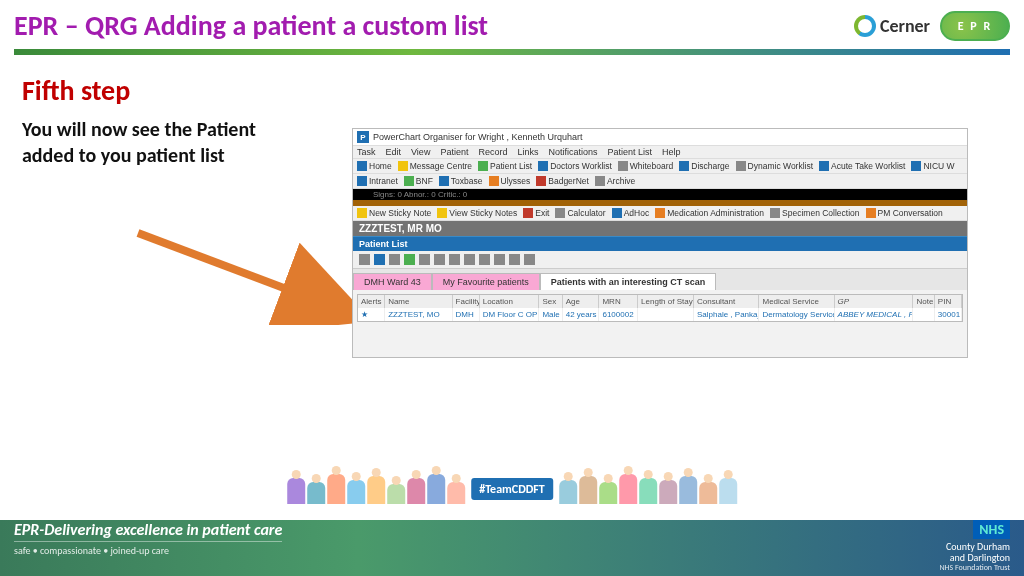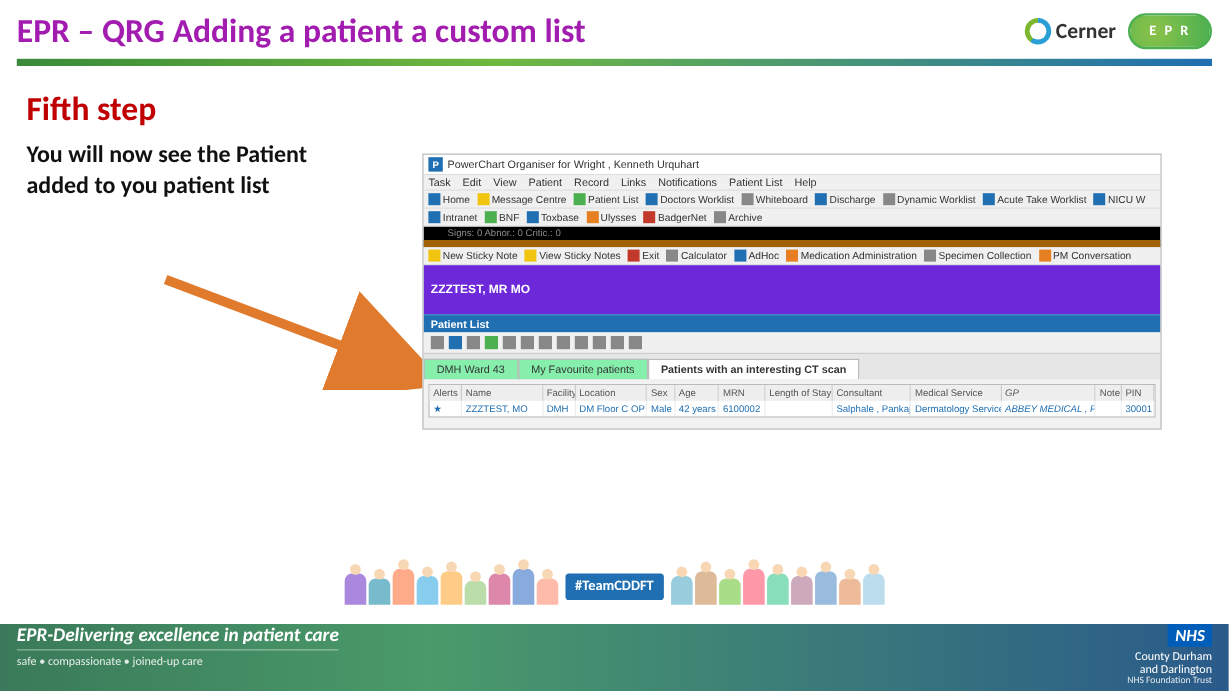--- a/index.html
+++ b/index.html
@@ -25,47 +25,47 @@
 
   .screenshot { position: absolute; left: 352px; top: 128px; width: 616px; height: 230px; border: 1px solid #bbb; background: #f2f2f2; font-family: "Segoe UI", Tahoma, sans-serif; font-size: 9px; color: #333; overflow: hidden; }
   .sc-titlebar { background: #fff; padding: 2px 4px; display:flex; align-items:center; gap:4px; border-bottom:1px solid #ddd; }
   .sc-titlebar .p-icon { width:12px; height:12px; background:#1f6fb2; color:#fff; display:flex; align-items:center; justify-content:center; font-size:8px; font-weight:700; }
   .sc-menubar { background:#f0f0f0; padding:1px 4px; display:flex; gap:10px; border-bottom:1px solid #ddd; font-size:9px; }
   .sc-toolbar { background:#f0f0f0; padding:2px 4px; display:flex; flex-wrap:wrap; gap:6px; border-bottom:1px solid #ddd; font-size:8.5px; align-items:center; }
   .sc-toolbar .tb-item { display:flex; align-items:center; gap:2px; color:#333; white-space:nowrap; }
   .tb-ico { width:10px; height:10px; display:inline-block; background:#1f6fb2; }
   .tb-ico.green{background:#4caf50;} .tb-ico.orange{background:#e67e22;} .tb-ico.red{background:#c0392b;} .tb-ico.yellow{background:#f1c40f;} .tb-ico.gray{background:#888;}
   .sc-status { background:#000000; padding:1px 20px; font-size:8px; color:#888; border-bottom:6px solid #a16207; }
-  .sc-patient-banner { background:#6d28d9; color:#fff; padding:15px 6px; font-size:10px; }
+  .sc-patient-banner { background:#737373; color:#fff; padding:2px 6px; font-size:10px; }
   .sc-patient-banner .pname { font-weight:700; }
   .sc-subbanner { background:#1f6fb2; color:#fff; padding:2px 6px; font-size:9px; border-top:1px solid #3a8ac6; font-weight:700; }
   .sc-icon-strip { background:#f0f0f0; padding:3px 6px; display:flex; gap:4px; border-bottom:1px solid #ccc; }
   .sc-icon-strip span { width:11px; height:11px; background:#888; display:inline-block; }
   .sc-icon-strip span:nth-child(2){background:#1f6fb2;} .sc-icon-strip span:nth-child(4){background:#4caf50;}
   .sc-tabs { display:flex; gap:0; background:#e6e6e6; padding-top:4px; font-size:9px; }
-  .sc-tab { padding:3px 10px; background:#86efac; border:1px solid #bbb; border-bottom:none; }
+  .sc-tab { padding:3px 10px; background:#f9a8d4; border:1px solid #bbb; border-bottom:none; }
   .sc-tab.active { background:#fff; font-weight:700; }
   .sc-table { margin:4px; border:1px solid #bbb; background:#fff; }
   .sc-table-head, .sc-table-row { display:flex; font-size:8px; }
   .sc-table-head > div { background:#eee; border-right:1px solid #ccc; padding:2px 3px; color:#555; overflow:hidden; white-space:nowrap; }
   .sc-table-row > div { border-right:1px solid #eee; padding:2px 3px; color:#1f6fb2; overflow:hidden; white-space:nowrap; }
   .col-alert{width:28px;} .col-name{width:70px;} .col-fac{width:28px;} .col-loc{width:62px;} .col-sex{width:24px;} .col-age{width:38px;} .col-mrn{width:40px;} .col-los{width:58px;} .col-cons{width:68px;} .col-svc{width:78px;} .col-gp{width:82px;font-style:italic;} .col-note{width:22px;} .col-pin{width:28px;}
   .star { color:#f1c40f; }
 
   .people-strip { position:absolute; left:50%; transform:translateX(-50%); bottom:72px; display:flex; align-items:flex-end; gap:2px; }
   .person { width:18px; background: linear-gradient(#fce,#fce); border-radius:6px 6px 0 0; position:relative; }
   .person::before { content:''; position:absolute; top:-8px; left:50%; transform:translateX(-50%); width:9px; height:9px; border-radius:50%; background:#f8d7b5; }
   .team-badge { background:#1f6fb2; color:#fff; font-weight:700; padding:4px 8px; font-size:12px; border-radius:3px; align-self:center; margin:0 4px; }
 
   .footer { position:absolute; left:0; right:0; bottom:0; height:56px; background: linear-gradient(90deg, #3a7a5a 0%, #4a9a6a 35%, #2a5a8a 100%); display:flex; align-items:flex-start; padding:0 14px; color:#fff; }
   .footer-left { font-family: Calibri, Arial, sans-serif; }
   .footer-left .f-title { font-size:16px; font-weight:700; font-style:italic; }
   .footer-left .f-sub { font-size:10px; opacity:.85; border-top:1px solid rgba(255,255,255,.5); margin-top:2px; padding-top:2px; }
   .footer-right { margin-left:auto; text-align:right; line-height:1.1; }
-  .nhs-box { background:#005eb8; color:#ffffff; font-weight:700; padding:2px 6px; font-size:14px; display:inline-block; font-style:italic; }
+  .nhs-box { background:#005eb8; color:#5eead4; font-weight:700; padding:2px 6px; font-size:14px; display:inline-block; }
   .trust { font-size:10px; margin-top:2px; }
   .trust .sub { font-size:8px; opacity:.85; }
 </style>
 </head>
 <body>
 
 <div class="slide">
 
   <div class="title-bar">
     <div class="title">EPR – QRG Adding a patient a custom list</div>

